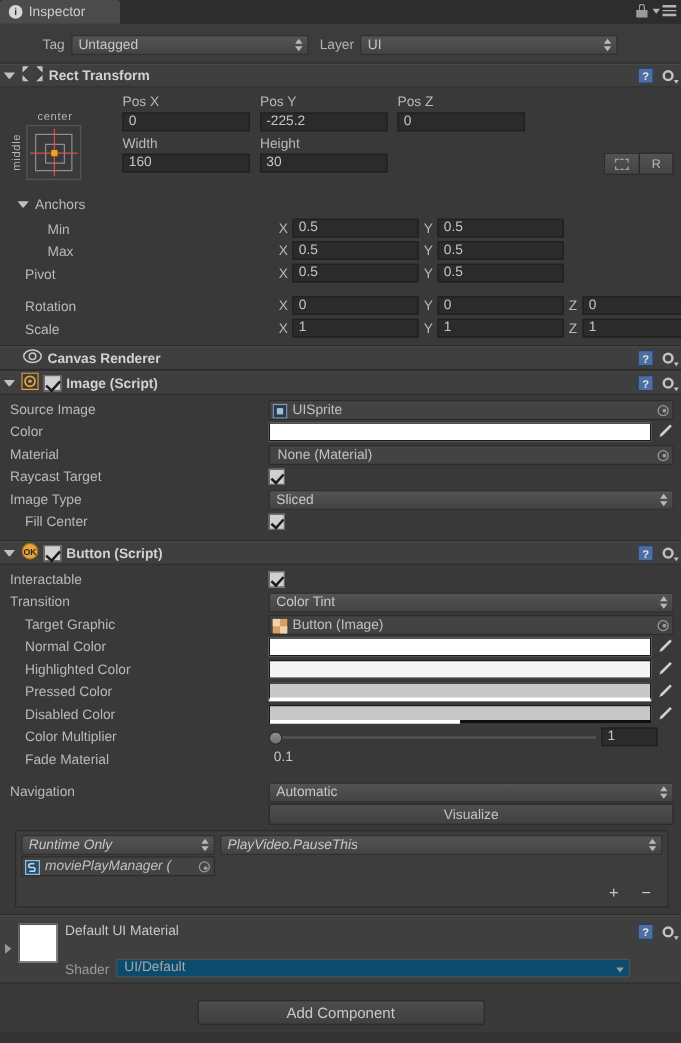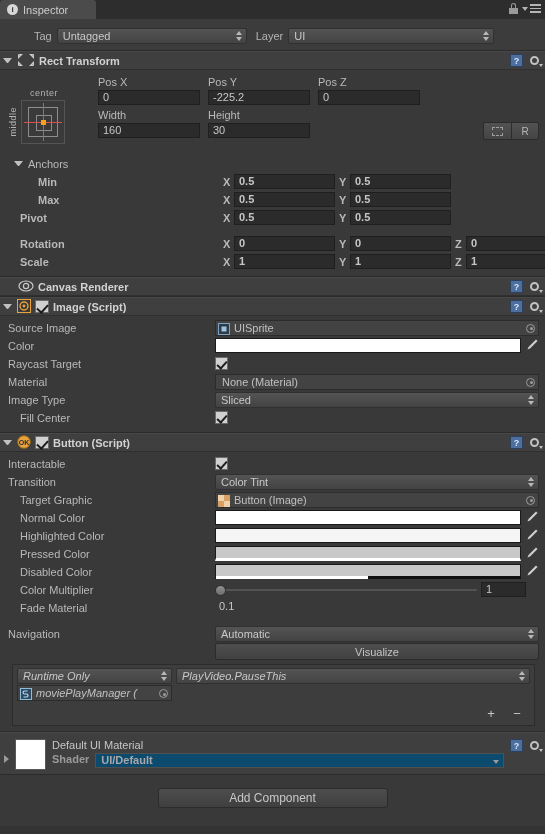--- a/index.html
+++ b/index.html
@@ -147,21 +147,21 @@
 
   .blueprint-wrap { position: absolute; right: 6px; top: 52px; display: flex; }
   .bp-btn {
     width: 28px; height: 18px; background: linear-gradient(#525252, #444);
     border: 1px solid #2b2b2b; display: flex; align-items: center; justify-content: center;
   }
   .bp-btn:first-child { border-radius: 2px 0 0 2px; border-right: none; }
   .bp-btn:last-child { border-radius: 0 2px 2px 0; color: #b7b7b7; font-size: 10px; }
   .bp-dashed { width: 11px; height: 9px; border: 1px dashed #9f9f9f; }
 
-  .axis-row { display: flex; align-items: center; height: 17px; padding: 0 6px 0 8px; margin-bottom: 1px; font-weight: bold; }
+  .axis-row { display: flex; align-items: flex-end; height: 17px; padding: 0 6px 0 8px; margin-bottom: 1px; }
   .axis-row .lbl { color: #b9b9b9; font-size: 11px; width: 207px; flex: 0 0 207px; }
   .axis-row .lbl.ind { padding-left: 22px; }
   .axis-grp { display: flex; align-items: center; }
   .axis-grp .ax { color: #b9b9b9; font-size: 11px; width: 11px; flex: 0 0 11px; }
   .axis-grp .field { }
 
   
   .slider { position: relative; width: 262px; height: 14px; display: flex; align-items: center; }
   .slider .track { position: absolute; left: 6px; right: 0; top: 6px; height: 2px; background: #535353; border-radius: 1px; }
   .slider .knob { position: absolute; left: 0; top: 2px; width: 11px; height: 11px; border-radius: 50%;
@@ -182,21 +182,21 @@
   .evt-footer { display: flex; justify-content: flex-end; gap: 0; padding: 2px 4px 3px 0; }
   .pm-btn { width: 26px; height: 15px; color: #c8c8c8; font-size: 13px; text-align: center; line-height: 13px; }
 
   
   .mat-comp { background: #3f3f3f; border-top: 1px solid #484848; border-bottom: 1px solid #2b2b2b; padding: 4px 4px 4px 4px; }
   .mat-row { display: flex; align-items: flex-start; gap: 6px; }
   .mat-fold { width: 0;height:0;border-top:4.5px solid transparent;border-bottom:4.5px solid transparent;border-left:5.5px solid #9a9a9a; margin-top: 18px; }
   .mat-swatch { width: 31px; height: 31px; background: #ffffff; border: 1px solid #585858; margin-top: 2px; }
   .mat-right { flex: 1; }
   .mat-name { color: #c6c6c6; font-size: 11px; margin-top: 2px; }
-  .mat-shader-row { display: flex; align-items: flex-start; gap: 6px; margin-top: 2px; font-weight: bold; }
+  .mat-shader-row { display: flex; align-items: flex-end; gap: 6px; margin-top: 16px; }
   .shader-popup { position: relative; flex: 1; height: 15px; background: #0c4a6e; border: 1px solid #505050;
     color: #a8a8a8; font-size: 11px; line-height: 13px; padding: 0 14px 0 5px; }
   .shader-popup:after { content:""; position:absolute; right:4px; top:6px; width:0;height:0;
      border-left:3px solid transparent;border-right:3px solid transparent;border-top:4px solid #9a9a9a; }
 
   .addcomp-wrap { padding: 13px 0 0 0; display: flex; justify-content: center; background: #393939; }
   .addcomp {
     width: 230px; height: 20px; background: linear-gradient(#4d4d4d, #3f3f3f);
     border: 1px solid #2b2b2b; border-radius: 3px; color: #c8c8c8; font-size: 12px;
     text-align: center; line-height: 18px;
@@ -459,30 +459,30 @@
         <span class="lbl">Color</span>
         <span class="colorfield" style="flex:1;background:#ffffff"></span>
         <span class="eyedrop">
           <svg width="14" height="14" viewBox="0 0 14 14">
               <path d="M11 1.5 L12.5 3 L5 10.5 L2.5 11.5 L3.5 9 Z" fill="#d0d0d0"></path>
             </svg>
         </span>
       </div>
 
       <div class="row">
-        <span class="lbl">Raycast Target</span>
-        <span class="chk"></span>
-      </div>
-
-      <div class="row">
         <span class="lbl">Material</span>
         <span class="objfield" style="flex:1;padding-left:6px">
           <span>None (Material)</span>
           <span class="sel-dot"></span>
         </span>
+      </div>
+
+      <div class="row">
+        <span class="lbl">Raycast Target</span>
+        <span class="chk"></span>
       </div>
 
       <div class="row">
         <span class="lbl">Image Type</span>
         <span class="popup updown" style="flex:1">Sliced</span>
       </div>
 
       <div class="row">
         <span class="lbl ind">Fill Center</span>
         <span class="chk"></span>

